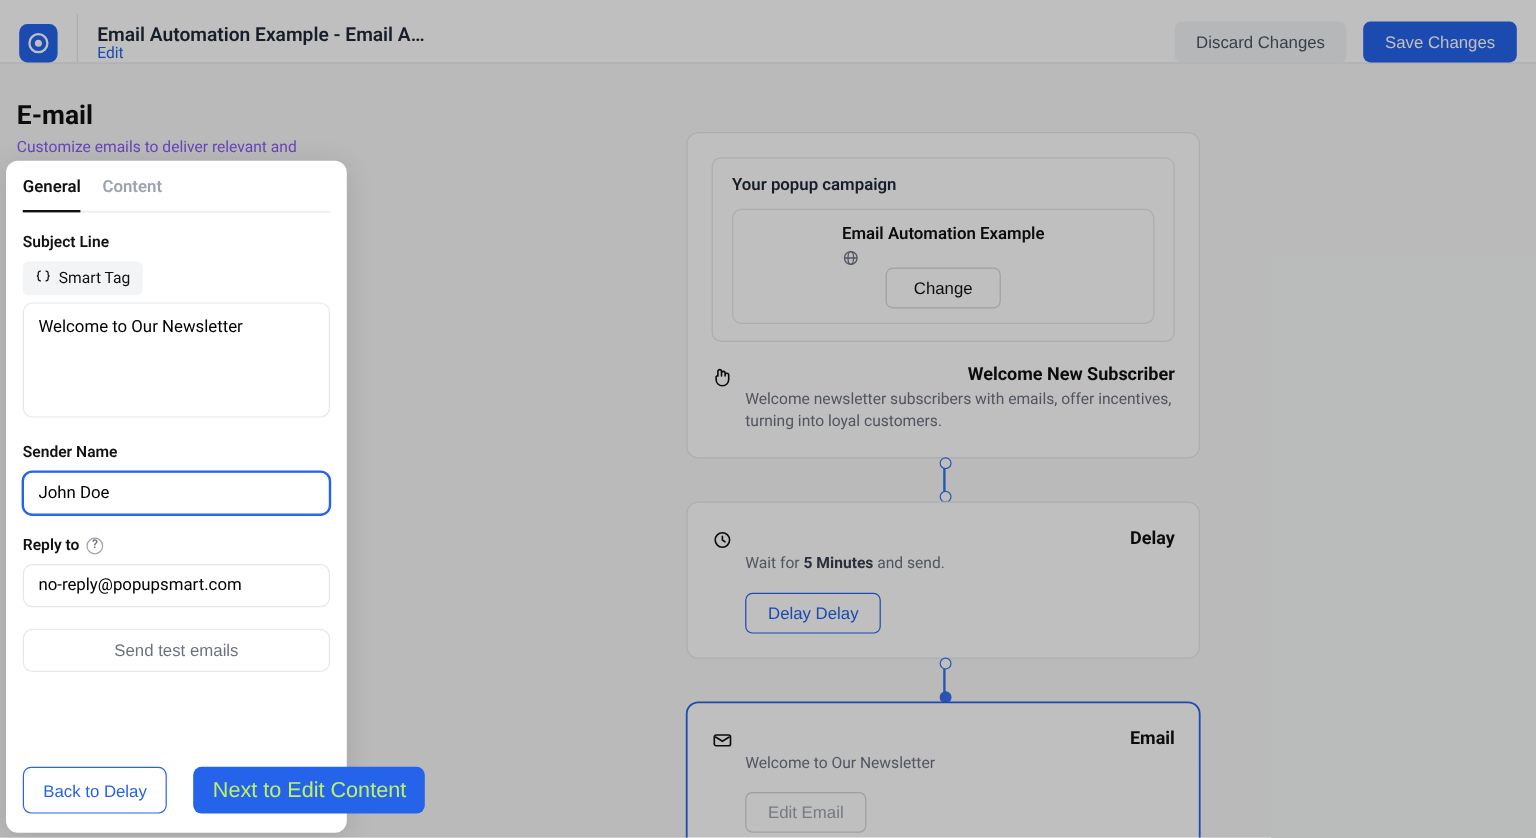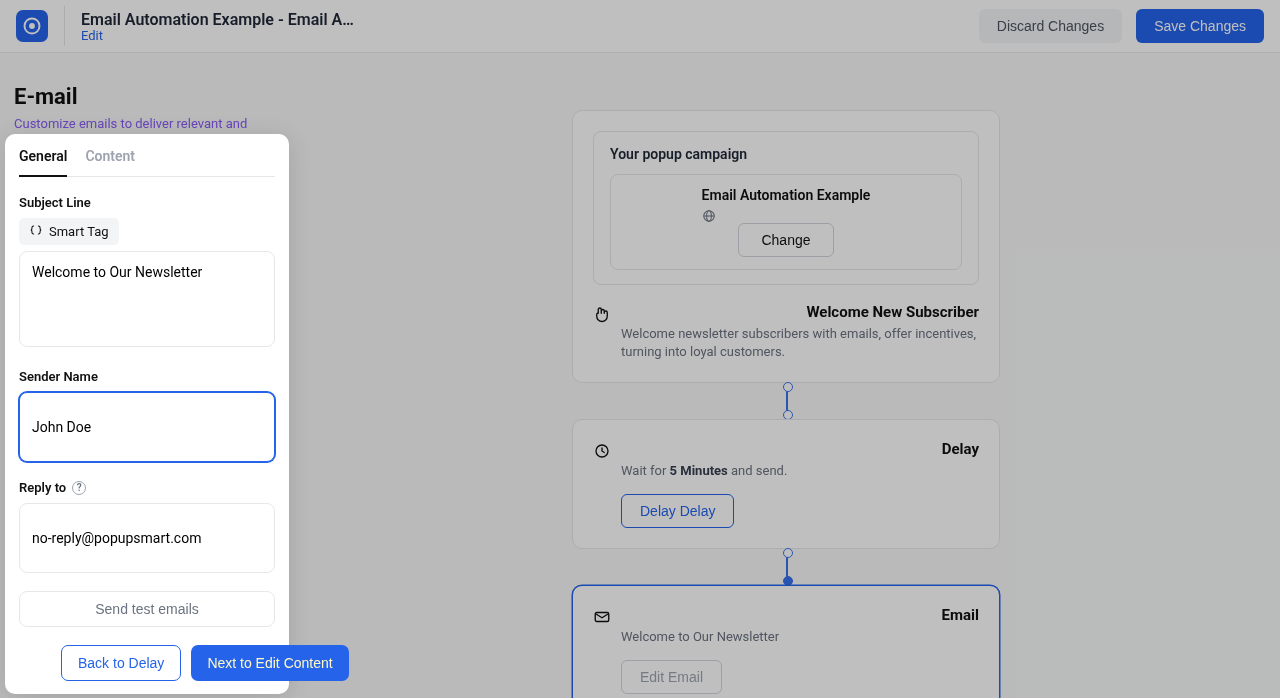--- a/index.html
+++ b/index.html
@@ -16,21 +16,21 @@
       position: absolute;
       inset: 0;
       background: rgba(0,0,0,0.25);
       z-index: 1;
       pointer-events: none;
     }
     
     .topbar {
       height: 53px;
       display: flex;
-      align-items: center;
+      align-items: flex-end;
       padding: 0 16px;
       border-bottom: 1px solid #e5e7eb;
       background: #fff;
       position: relative;
       z-index: 0;
     }
     .logo-wrap {
       width: 32px; height: 32px;
       border-radius: 7px;
       background: #2563eb;
@@ -135,28 +135,28 @@
     }
     .tabs { display:flex; gap:18px; border-bottom:1px solid #e5e7eb; margin-bottom:18px; }
     .tab { font-size:14px; font-weight:600; color:#9ca3af; padding-bottom:11px; cursor:pointer; }
     .tab.active { color:#111; border-bottom:2px solid #111; margin-bottom:-1px; }
     .field-label { font-size:13px; font-weight:600; color:#111; margin-bottom:8px; display:flex; align-items:center; gap:6px; }
     .smart-tag { display:inline-flex; align-items:center; gap:6px; background:#f3f4f6; font-size:13px; padding:5px 10px; border-radius:5px; margin-bottom:6px; cursor:pointer; }
     .textarea {
       width:100%; min-height:96px; border:1px solid #e5e7eb; border-radius:8px; padding:12px; font-size:14px; resize:none; font-family:inherit;
     }
     .input {
-      width:100%; border:1px solid #e5e7eb; border-radius:8px; padding:26px 12px; font-size:14px; font-family:inherit;
+      width:100%; border:1px solid #e5e7eb; border-radius:8px; padding:9px 12px; font-size:14px; font-family:inherit;
     }
     .input.focus { border-color:#2563eb; box-shadow:0 0 0 1px #2563eb; }
     .block { margin-bottom:18px; }
     .send-test { width:100%; border:1px solid #e5e7eb; background:#fff; color:#6b7280; font-size:14px; padding:9px; border-radius:8px; cursor:pointer; }
-    .footer-btns { margin-top:auto; display:flex; gap:10px;margin-left:42px; }
+    .footer-btns { margin-top:auto; display:flex; gap:22px; }
     .btn-foot-outline { flex:0 0 auto; border:1px solid #2563eb; color:#2563eb; background:#fff; font-size:14px; padding:9px 16px; border-radius:7px; cursor:pointer; }
-    .btn-foot-primary { flex:0 0 auto; background:#2563eb; color:#fef9c3; border:none; font-size:14px; padding:9px 16px; border-radius:7px; cursor:pointer; }
+    .btn-foot-primary { flex:0 0 auto; background:#2563eb; color:#bef264; border:none; font-size:18px; padding:9px 16px; border-radius:7px; cursor:pointer; }
     .help-icon { width:14px; height:14px; border:1px solid #9ca3af; border-radius:50%; display:inline-flex; align-items:center; justify-content:center; font-size:10px; color:#6b7280; }
   </style>
 </head>
 <body>
 
 <div class="topbar">
   <div class="logo-wrap">
     <svg viewBox="0 0 24 24" fill="none">
         <circle cx="12" cy="12" r="9" stroke="#fff" stroke-width="2.3"></circle>
         <circle cx="12" cy="12" r="3.5" fill="#fff"></circle>

